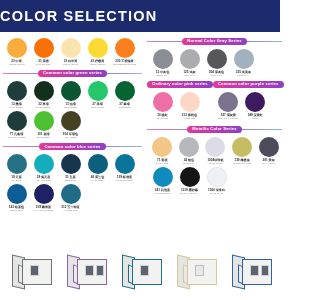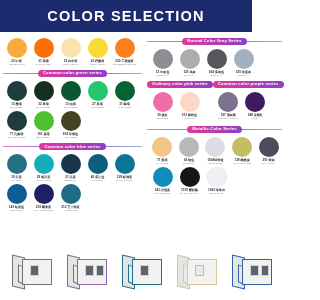--- a/index.html
+++ b/index.html
@@ -6,23 +6,23 @@
   body{
     width:284px;height:300px;
     background:#ffffff;
     font-family:"Liberation Sans","DejaVu Sans",sans-serif;
     overflow:hidden;
   }
   .page{position:relative;width:284px;height:300px;background:#fff;}
 
   
   .header{
-    width:252px;height:32px;
+    width:280px;height:32px;
     background:#1c2a6e;
-    display:flex;align-items:center;justify-content:center;
+    display:flex;align-items:center;justify-content:flex-start;
   }
   .header-title{
     color:#ffffff;
     font-size:14.5px;
     font-weight:bold;
     letter-spacing:1.2px;
   }
 
   
   .body{

